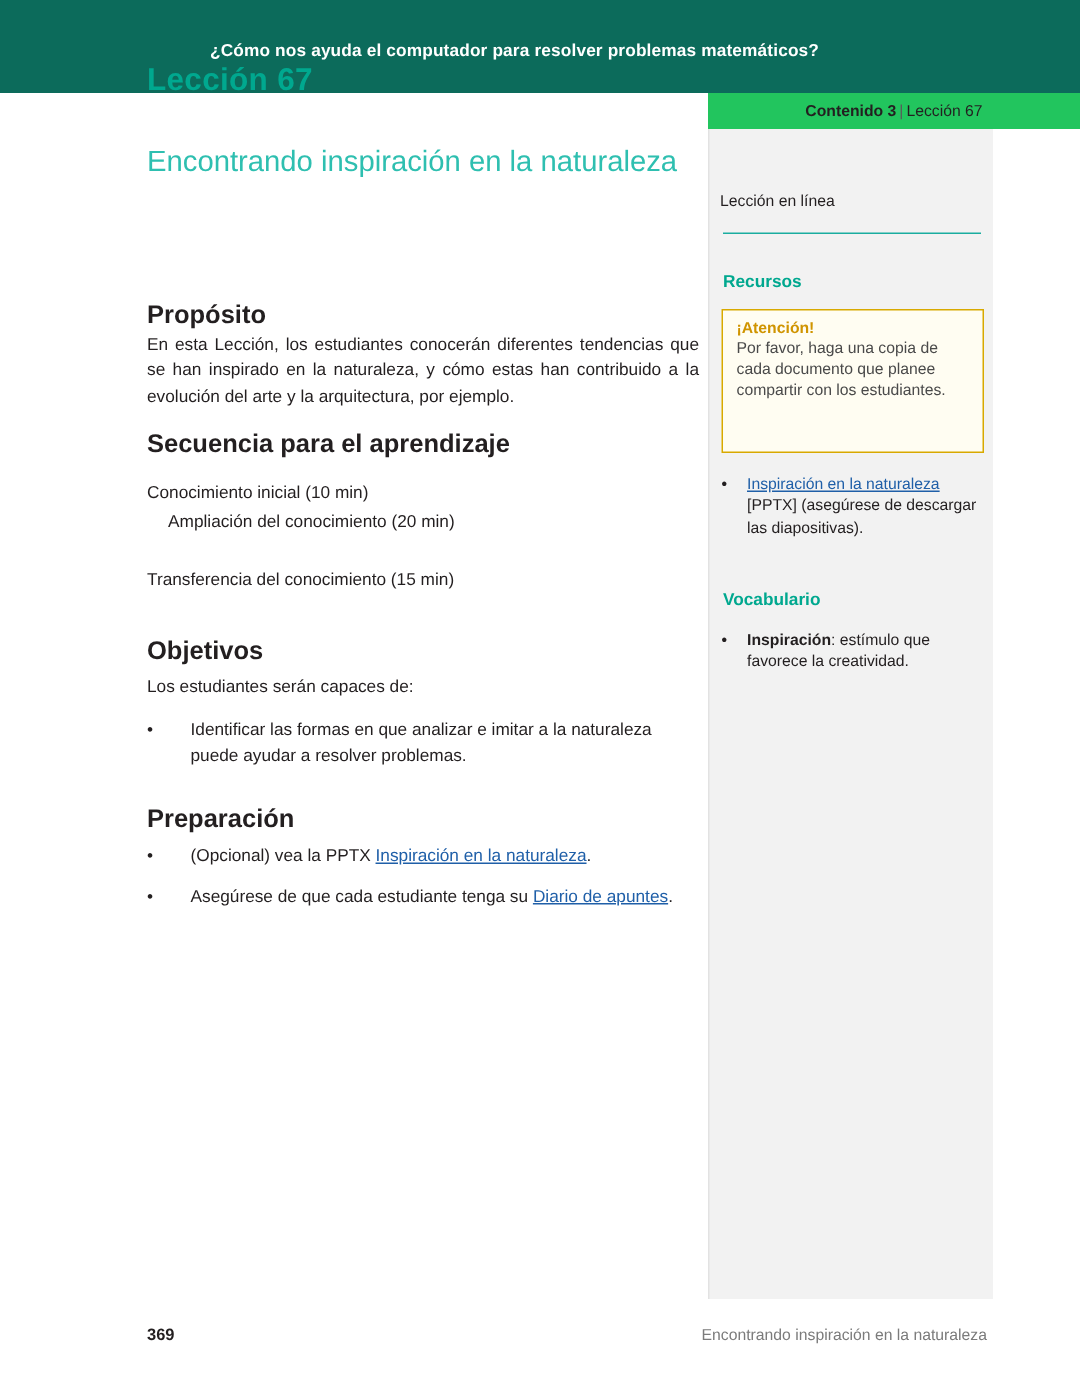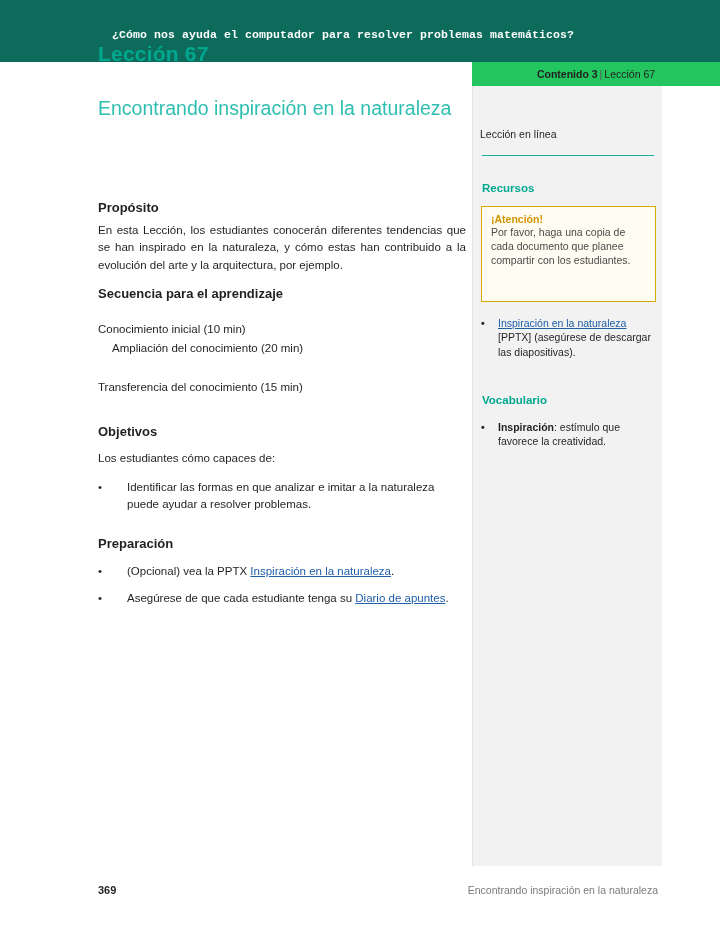--- a/index.html
+++ b/index.html
@@ -28,21 +28,20 @@
   .header-title {
     position: absolute;
     top: 28px;
     left: 0;
     width: 686px;
     text-align: center;
     color: #ffffff;
     font-size: 11.5px;
     font-weight: bold;
     letter-spacing: 0.1px;
-    font-family: Liberation Mono, monospace;
   }
 
   
   .sidebar {
     position: absolute;
     top: 62px;
     left: 472px;
     width: 190px;
     height: 804px;
     background: #f2f2f2;
@@ -159,21 +158,21 @@
     width: 360px;
     font-size: 19.5px;
     color: #2ebfb0;
     line-height: 1.45;
     font-weight: normal;
   }
 
   .sec-h {
     position: absolute;
     left: 98px;
-    font-size: 13px;
+    font-size: 17px;
     font-weight: bold;
     color: #231f20;
   }
   .body-p {
     position: absolute;
     left: 98px;
     width: 368px;
     font-size: 11.5px;
     line-height: 1.5;
     color: #231f20;
@@ -265,21 +264,21 @@
 
 <div class="sec-h p-proposito-h">Propósito</div>
 <div class="body-p justify p-proposito">En esta Lección, los estudiantes conocerán diferentes tendencias que se han inspirado en la naturaleza, y cómo estas han contribuido a la evolución del arte y la arquitectura, por ejemplo.</div>
 
 <div class="sec-h p-secuencia-h">Secuencia para el aprendizaje</div>
 <div class="body-p p-s1">Conocimiento inicial (10 min)</div>
 <div class="body-p p-s2">Ampliación del conocimiento (20 min)</div>
 <div class="body-p p-s3">Transferencia del conocimiento (15 min)</div>
 
 <div class="sec-h p-objetivos-h">Objetivos</div>
-<div class="body-p p-objetivos">Los estudiantes cómo capaces de:</div>
+<div class="body-p p-objetivos">Los estudiantes serán capaces de:</div>
 <div class="list-p p-obj-b1">
   <span class="dot">•</span>
   <span class="txt">Identificar las formas en que analizar e imitar a la naturaleza puede ayudar a resolver problemas.</span>
 </div>
 
 <div class="sec-h p-preparacion-h">Preparación</div>
 <div class="list-p p-prep-b1">
   <span class="dot">•</span>
   <span class="txt"><span>(Opcional) vea la PPTX </span><a class="doclink" href="#">Inspiración en la naturaleza</a><span>.</span></span>
 </div>

